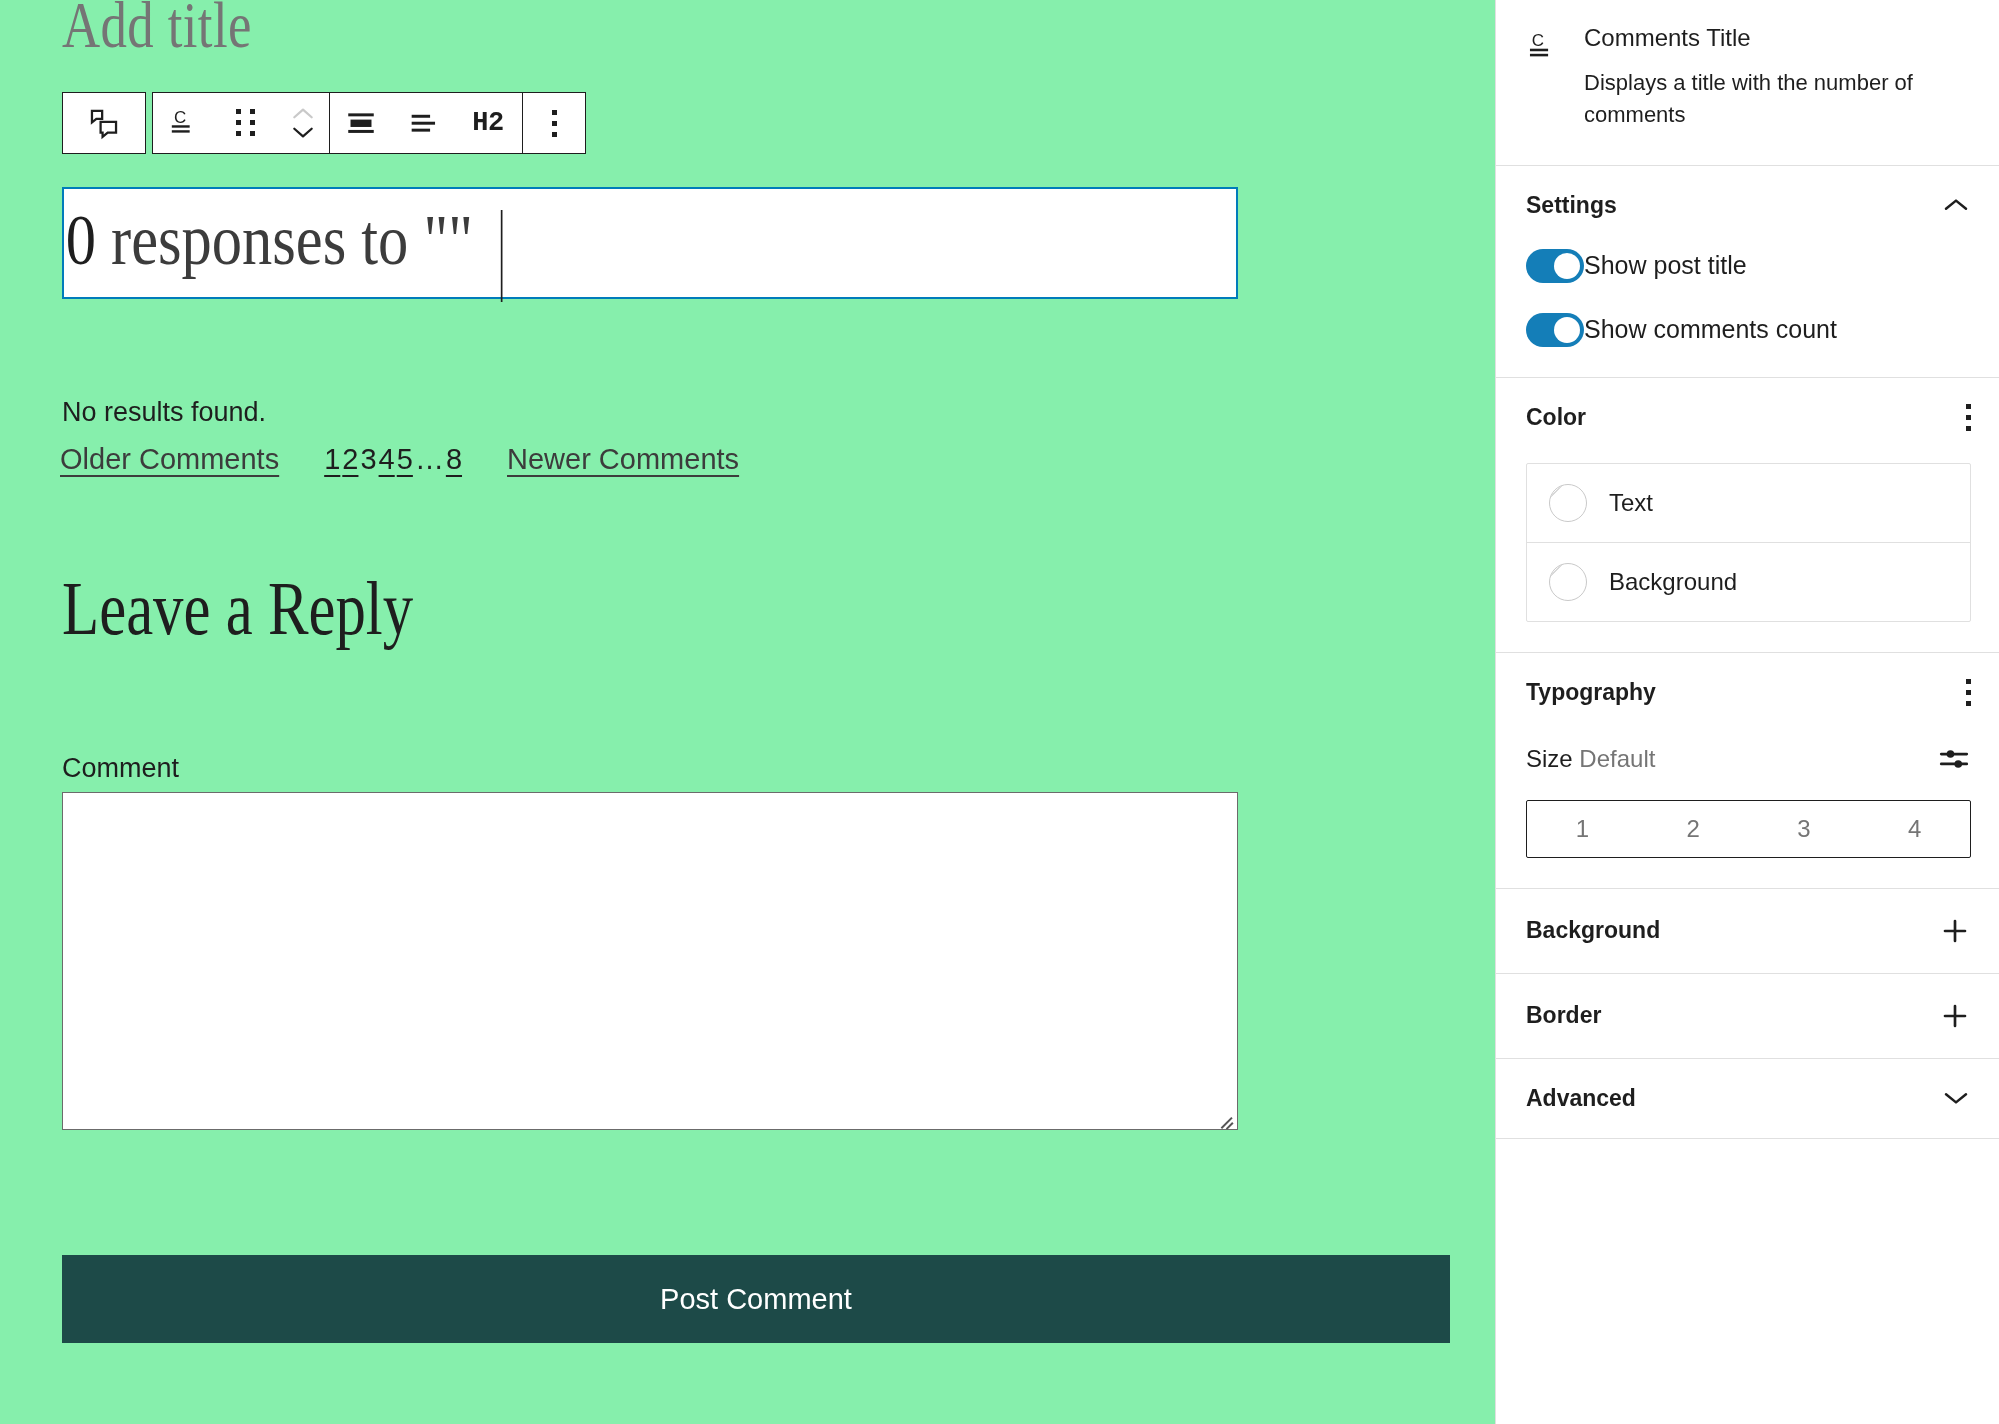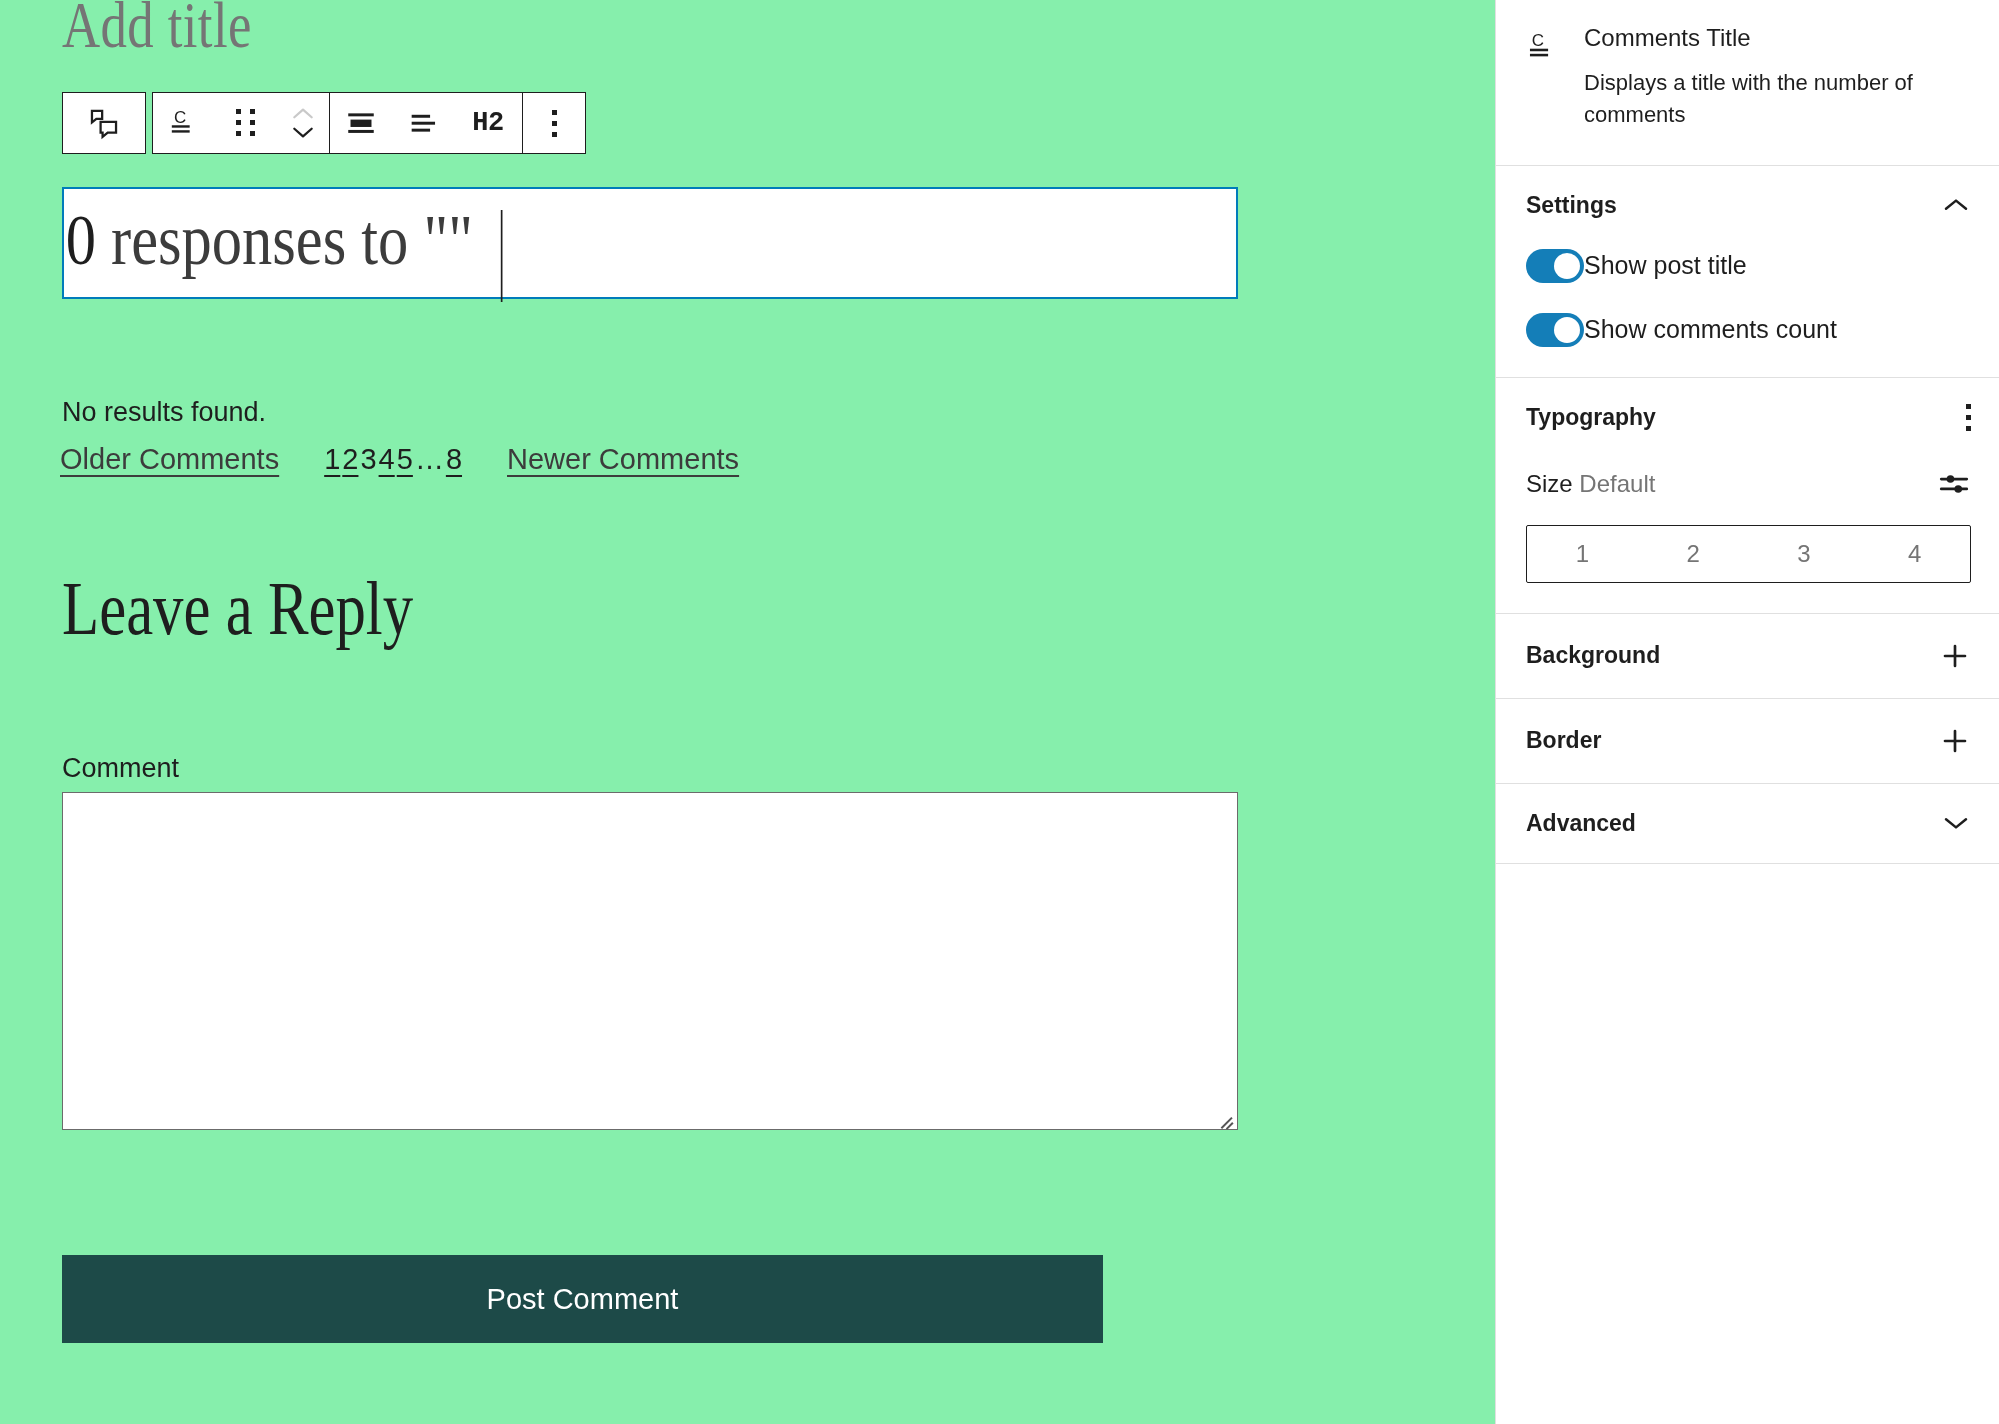--- a/index.html
+++ b/index.html
@@ -281,21 +281,21 @@
     transform-origin: center;
     right: 0;
   }
   .resize-grip span.l1 { width: 15px; bottom: 3px; transform: rotate(-45deg); }
   .resize-grip span.l2 { width: 9px; bottom: 0px; transform: rotate(-45deg); }
 
   .post-comment-btn {
     position: absolute;
     left: 62px;
     top: 1255px;
-    width: 1041px;
+    width: 1388px;
     height: 88px;
     background: #1d4a48;
     color: #ffffff;
     border: none;
     font-size: 29px;
     font-family: "Liberation Sans", sans-serif;
     cursor: pointer;
     display: flex;
     align-items: center;
     justify-content: center;
@@ -619,20 +619,41 @@
       </div>
 
       <div class="toggle-row">
         <span class="toggle on">
           <span class="knob"></span>
         </span>
         <span class="toggle-label">Show comments count</span>
       </div>
     </div>
 
+    <div class="panel">
+      <div class="panel-header">
+        <span class="panel-title">Color</span>
+        <span class="vdots">
+          <i></i>
+            <i></i>
+            <i></i>
+        </span>
+      </div>
+
+      <div class="color-list">
+        <div class="color-row">
+          <span class="swatch-none"></span>
+          <span class="color-row-label">Text</span>
+        </div>
+        <div class="color-row">
+          <span class="swatch-none"></span>
+          <span class="color-row-label">Background</span>
+        </div>
+      </div>
+    </div>
 
     <div class="panel">
       <div class="panel-header">
         <span class="panel-title">Typography</span>
         <span class="vdots">
           <i></i>
             <i></i>
             <i></i>
         </span>
       </div>

